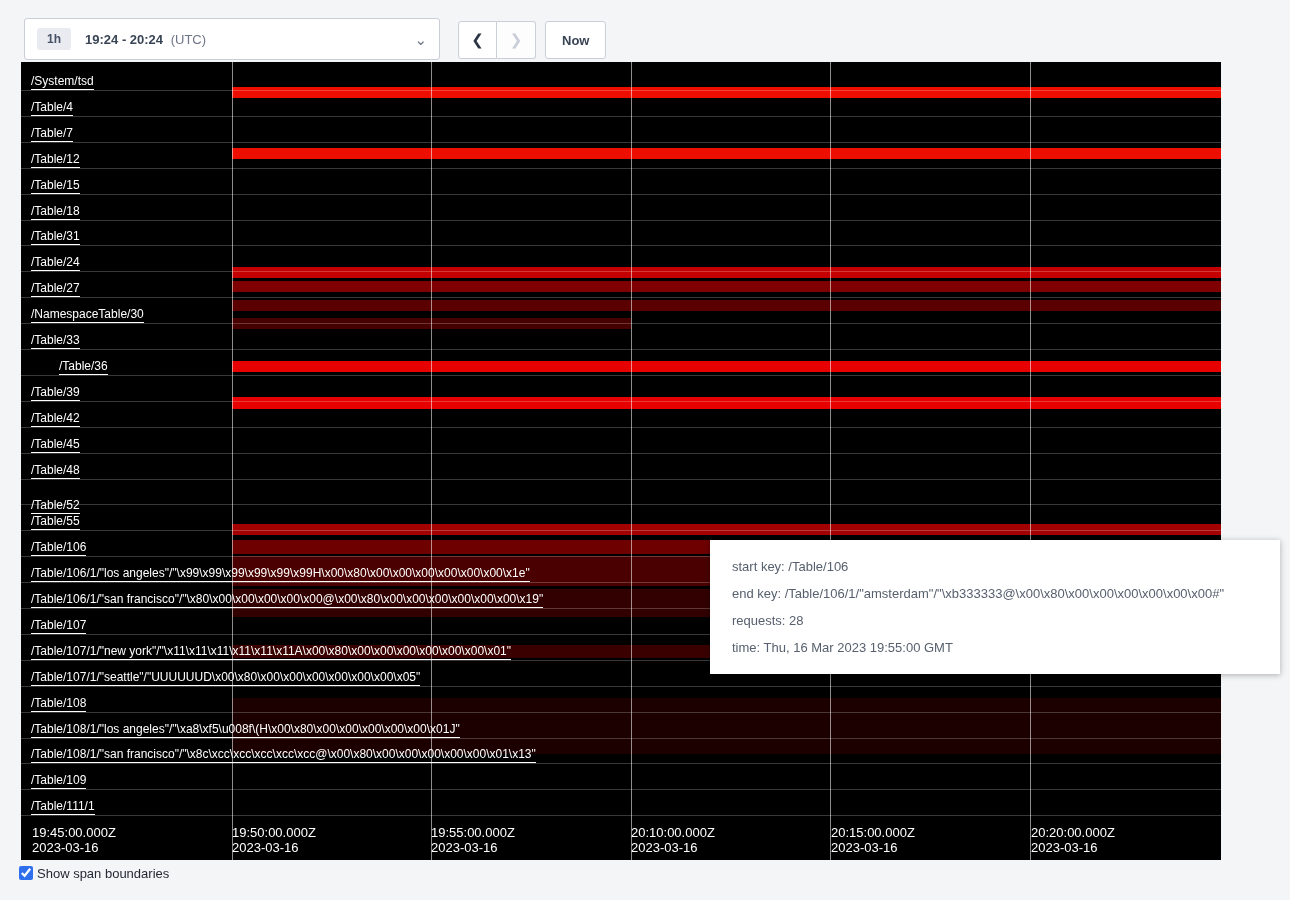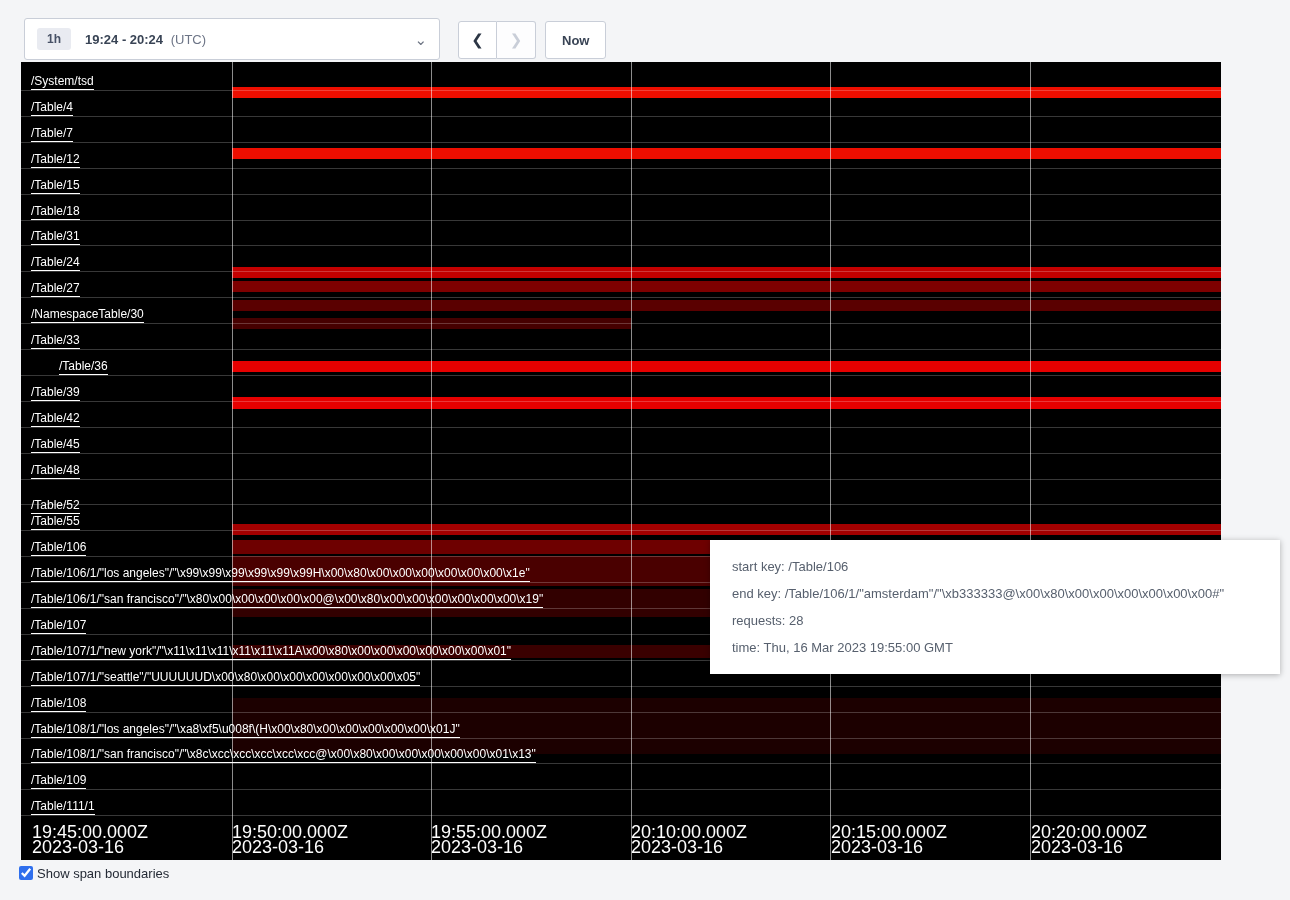--- a/index.html
+++ b/index.html
@@ -29,21 +29,21 @@
     background:#fff;border:1px solid #c9ced8;border-radius:3px;font-size:13px;
     font-weight:700;color:#394455;font-family:inherit;cursor:pointer;}
   
   .heatmap{position:absolute;left:21px;top:62px;width:1200px;height:798px;
     background:#000;overflow:hidden;}
   .heat-band{position:absolute;}
   .gridline{position:absolute;top:0;bottom:0;width:1px;background:rgba(255,255,255,0.55);}
   .boundary-line{position:absolute;left:0;right:0;height:1px;background:rgba(255,255,255,0.22);}
   .row-label{position:absolute;left:10px;color:#fff;font-size:12px;line-height:13px;
     white-space:nowrap;border-bottom:1px solid #fff;padding-bottom:1px;}
-  .time-label{position:absolute;top:763px;color:#fff;font-size:18px;line-height:15px;white-space:nowrap;}
+  .time-label{position:absolute;top:763px;color:#fff;font-size:13px;line-height:15px;white-space:nowrap;}
   
   .tooltip{position:absolute;left:710px;top:540px;width:570px;box-sizing:border-box;
     background:#fff;box-shadow:0 1px 6px rgba(0,0,0,0.3);
     padding:19px 22px;display:flex;flex-direction:column;gap:12px;}
   .tooltip .tip-line{font-size:13px;color:#57606e;white-space:nowrap;}
   
   .footer-check{position:absolute;left:19px;top:866px;display:flex;align-items:flex-start;
     font-size:13px;color:#242a35;}
   .footer-check input{width:14px;height:14px;margin:0 4px 0 0;accent-color:#2f6fed;cursor:pointer;}
 </style>

